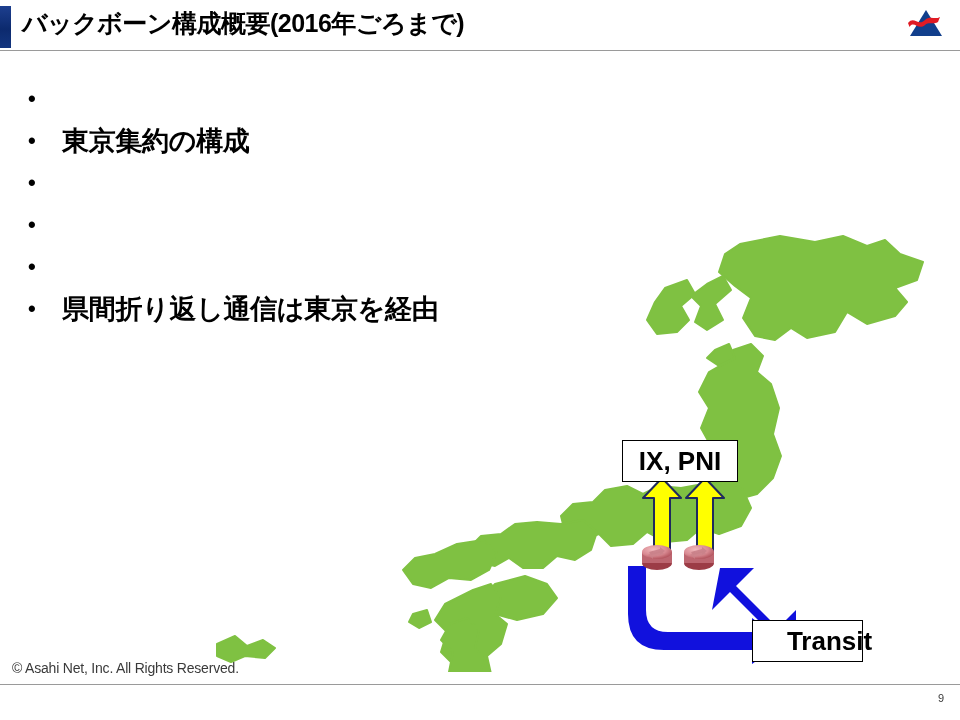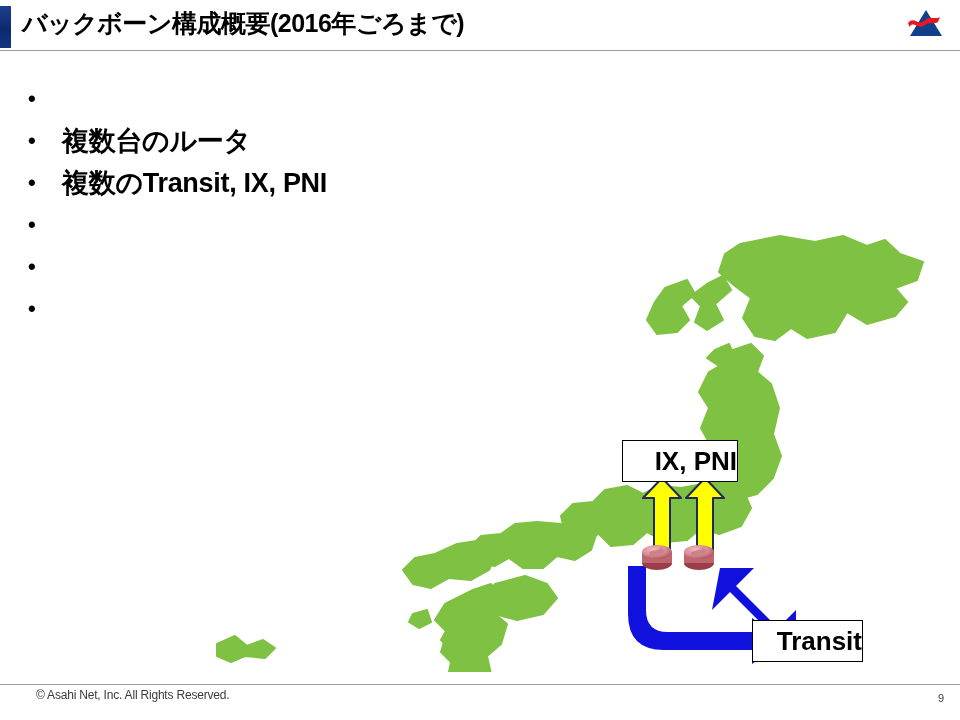--- a/index.html
+++ b/index.html
@@ -106,21 +106,21 @@
   }
   #diagram-layer svg { display: block; width: 960px; height: 720px; }
 
   .node-box {
     position: absolute;
     background: #ffffff;
     border: 1.6px solid #000000;
     box-sizing: border-box;
     display: flex;
     align-items: center;
-    justify-content: flex-end;
+    justify-content: center;
     font-weight: bold;
     color: #000000;
   }
   #box-ix-pni {
     left: 622px; top: 440px;
     width: 116px; height: 42px;
     font-size: 26px;
     letter-spacing: 0px;
   }
   #box-transit {
@@ -142,25 +142,24 @@
 
   
   #footer-rule {
     position: absolute;
     left: 0; top: 684px;
     width: 960px; height: 1px;
     background: #9a9a9a;
   }
   #footer-copyright {
     position: absolute;
-    left: 12px; top: 688px;
-    font-size: 12px;
+    left: 12px; top: 660px;
+    font-size: 14px;
     color: #3a3a3a;
     letter-spacing: -0.2px;
-    margin-left: 24px;
   }
   #footer-pagenum {
     position: absolute;
     right: 16px; top: 692px;
     font-size: 11px;
     color: #3a3a3a;
   }
 </style>
 </head>
 <body>
@@ -178,34 +177,34 @@
              L34,16 C29,19 25,15.5 21,19 C14,25 10,14 5.5,21 Z" fill="#e01b24"></path>
   </svg>
 </div>
 
 <ul id="bullet-list">
   <li>
     <span class="bullet-mark">•</span>
   </li>
   <li>
     <span class="bullet-mark">•</span>
-    <span class="bullet-text">複数台のルータ</span>
-  </li>
-  <li>
-    <span class="bullet-mark">•</span>
-    <span class="bullet-text">複数のTransit, IX, PNI</span>
-  </li>
-  <li>
-    <span class="bullet-mark">•</span>
-  </li>
-  <li>
-    <span class="bullet-mark">•</span>
-  </li>
-  <li>
-    <span class="bullet-mark">•</span>
+    <span class="bullet-text">東京集約の構成</span>
+  </li>
+  <li>
+    <span class="bullet-mark">•</span>
+  </li>
+  <li>
+    <span class="bullet-mark">•</span>
+  </li>
+  <li>
+    <span class="bullet-mark">•</span>
+  </li>
+  <li>
+    <span class="bullet-mark">•</span>
+    <span class="bullet-text">県間折り返し通信は東京を経由</span>
   </li>
 </ul>
 
 <div id="japan-map">
   <svg viewBox="0 0 740 440" xmlns="http://www.w3.org/2000/svg">
     <g fill="#7fc142" stroke="#7fc142" stroke-width="2" stroke-linejoin="round">
 
       <path d="M545,12 L585,4 L620,10 L648,4 L672,14 L690,8 L705,22
                L728,30 L722,48 L700,56 L712,70 L700,84 L672,92
                L652,80 L640,100 L612,106 L596,96 L580,108 L560,104

